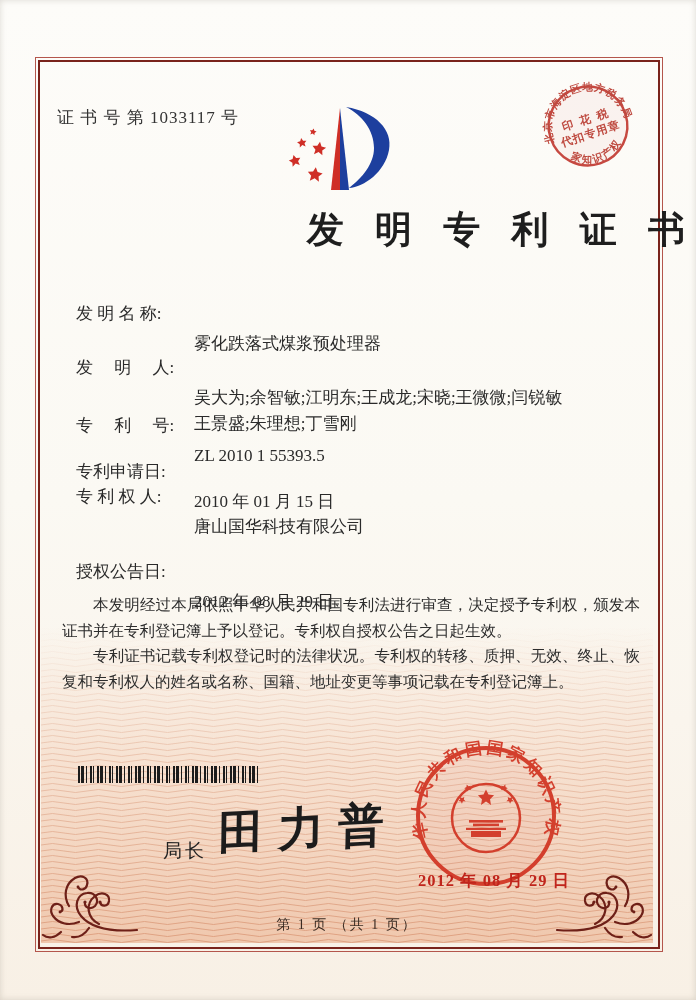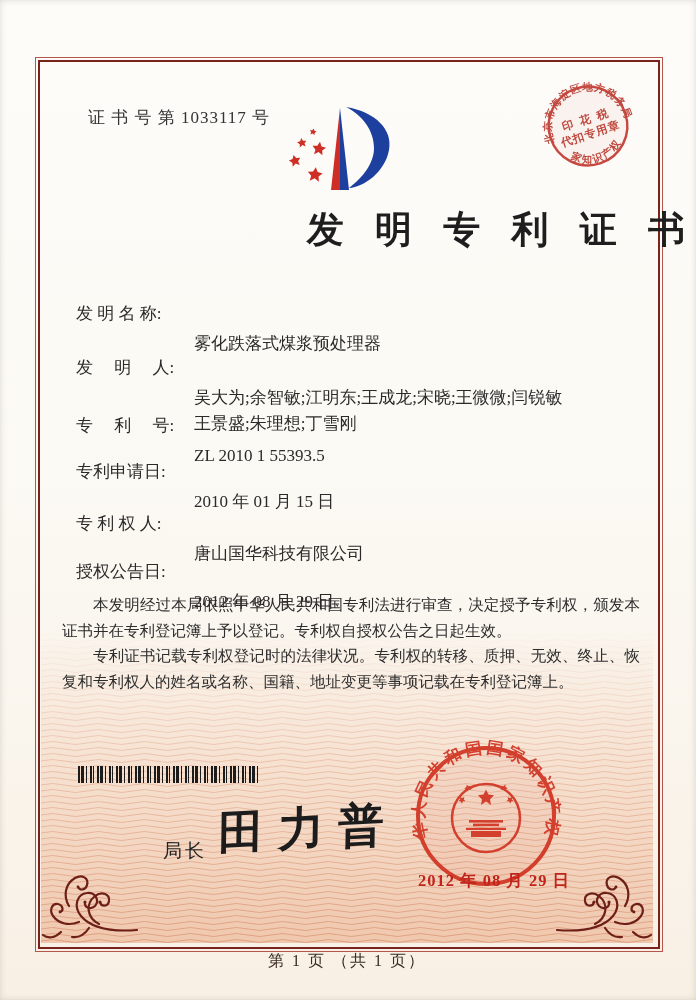--- a/index.html
+++ b/index.html
@@ -17,35 +17,35 @@
   .frame{
     position:absolute;left:38px;top:60px;width:618px;height:885px;
     border:2.5px solid #79231b;
     outline:1px solid #b4564c;
     outline-offset:2px;
     pointer-events:none;
     z-index:5;
   }
   .band{position:absolute;left:41px;top:626px;z-index:1;}
   .cert-no{
-    position:absolute;left:88px;top:106px;font-size:17px;letter-spacing:1px;color:#333;z-index:6;
+    position:absolute;left:57px;top:106px;font-size:17px;letter-spacing:1px;color:#333;z-index:6;
   }
   .logo{position:absolute;left:272px;top:90px;z-index:6;}
   .tax-stamp{
     position:absolute;left:529px;top:67px;z-index:7;
     transform:rotate(-18deg);opacity:.92;
   }
   .title{
     position:absolute;left:0;top:205px;width:100%;margin:0;text-align:right;
     font-size:37px;font-weight:700;letter-spacing:11px;text-indent:11px;color:#1e1e1e;z-index:6;
   }
   .f-row{position:absolute;left:76px;right:56px;font-size:17px;color:#2a2a2a;z-index:6;}
   .lbl{display:inline-block;width:118px;vertical-align:top;}
   .val{display:inline-block;vertical-align:top;max-width:430px;line-height:26px;margin-top:29px;}
-  .r1{top:302px}.r2{top:356px}.r3{top:414px}.r4{top:460px}.r5{top:512px}.r6{top:560px}
+  .r1{top:302px}.r2{top:356px}.r3{top:414px}.r4{top:460px}.r5{top:485px}.r6{top:560px}
   .paras{
     position:absolute;left:62px;right:56px;top:592px;z-index:6;
     font-size:15.5px;line-height:25.5px;text-align:justify;color:#2d2d2d;
   }
   .paras p{margin:0;text-indent:2em;}
   .barcode{
     position:absolute;left:78px;top:766px;width:183px;height:17px;z-index:6;
     background:repeating-linear-gradient(90deg,
       #1c1c1c 0 2px,transparent 2px 3px,#1c1c1c 3px 6px,transparent 6px 8px,
       #1c1c1c 8px 9px,transparent 9px 12px,#1c1c1c 12px 14px,transparent 14px 15px,
@@ -56,21 +56,21 @@
     position:absolute;left:218px;top:798px;font-size:46px;font-weight:600;letter-spacing:14px;
     color:#1c1c1c;transform:rotate(-3deg) skewX(-4deg);z-index:6;
   }
   .seal{position:absolute;left:400px;top:730px;z-index:7;opacity:.95;}
   .seal-date{
     position:absolute;left:414px;top:870px;width:160px;text-align:center;z-index:8;
     font-size:16.5px;font-weight:700;letter-spacing:1px;color:#c0251c;
   }
   .footer{
     position:absolute;left:38px;top:916px;width:618px;text-align:center;z-index:6;
-    font-size:16px;letter-spacing:2px;color:#3a2b22;margin-top:35px;
+    font-size:14px;letter-spacing:2px;color:#3a2b22;
   }
   .flourish{position:absolute;z-index:8;}
   .fl-l{left:39px;top:866px;}
   .fl-r{left:555px;top:866px;transform:scaleX(-1);}
 </style>
 </head>
 <body>
 
 <div class="page">
 

